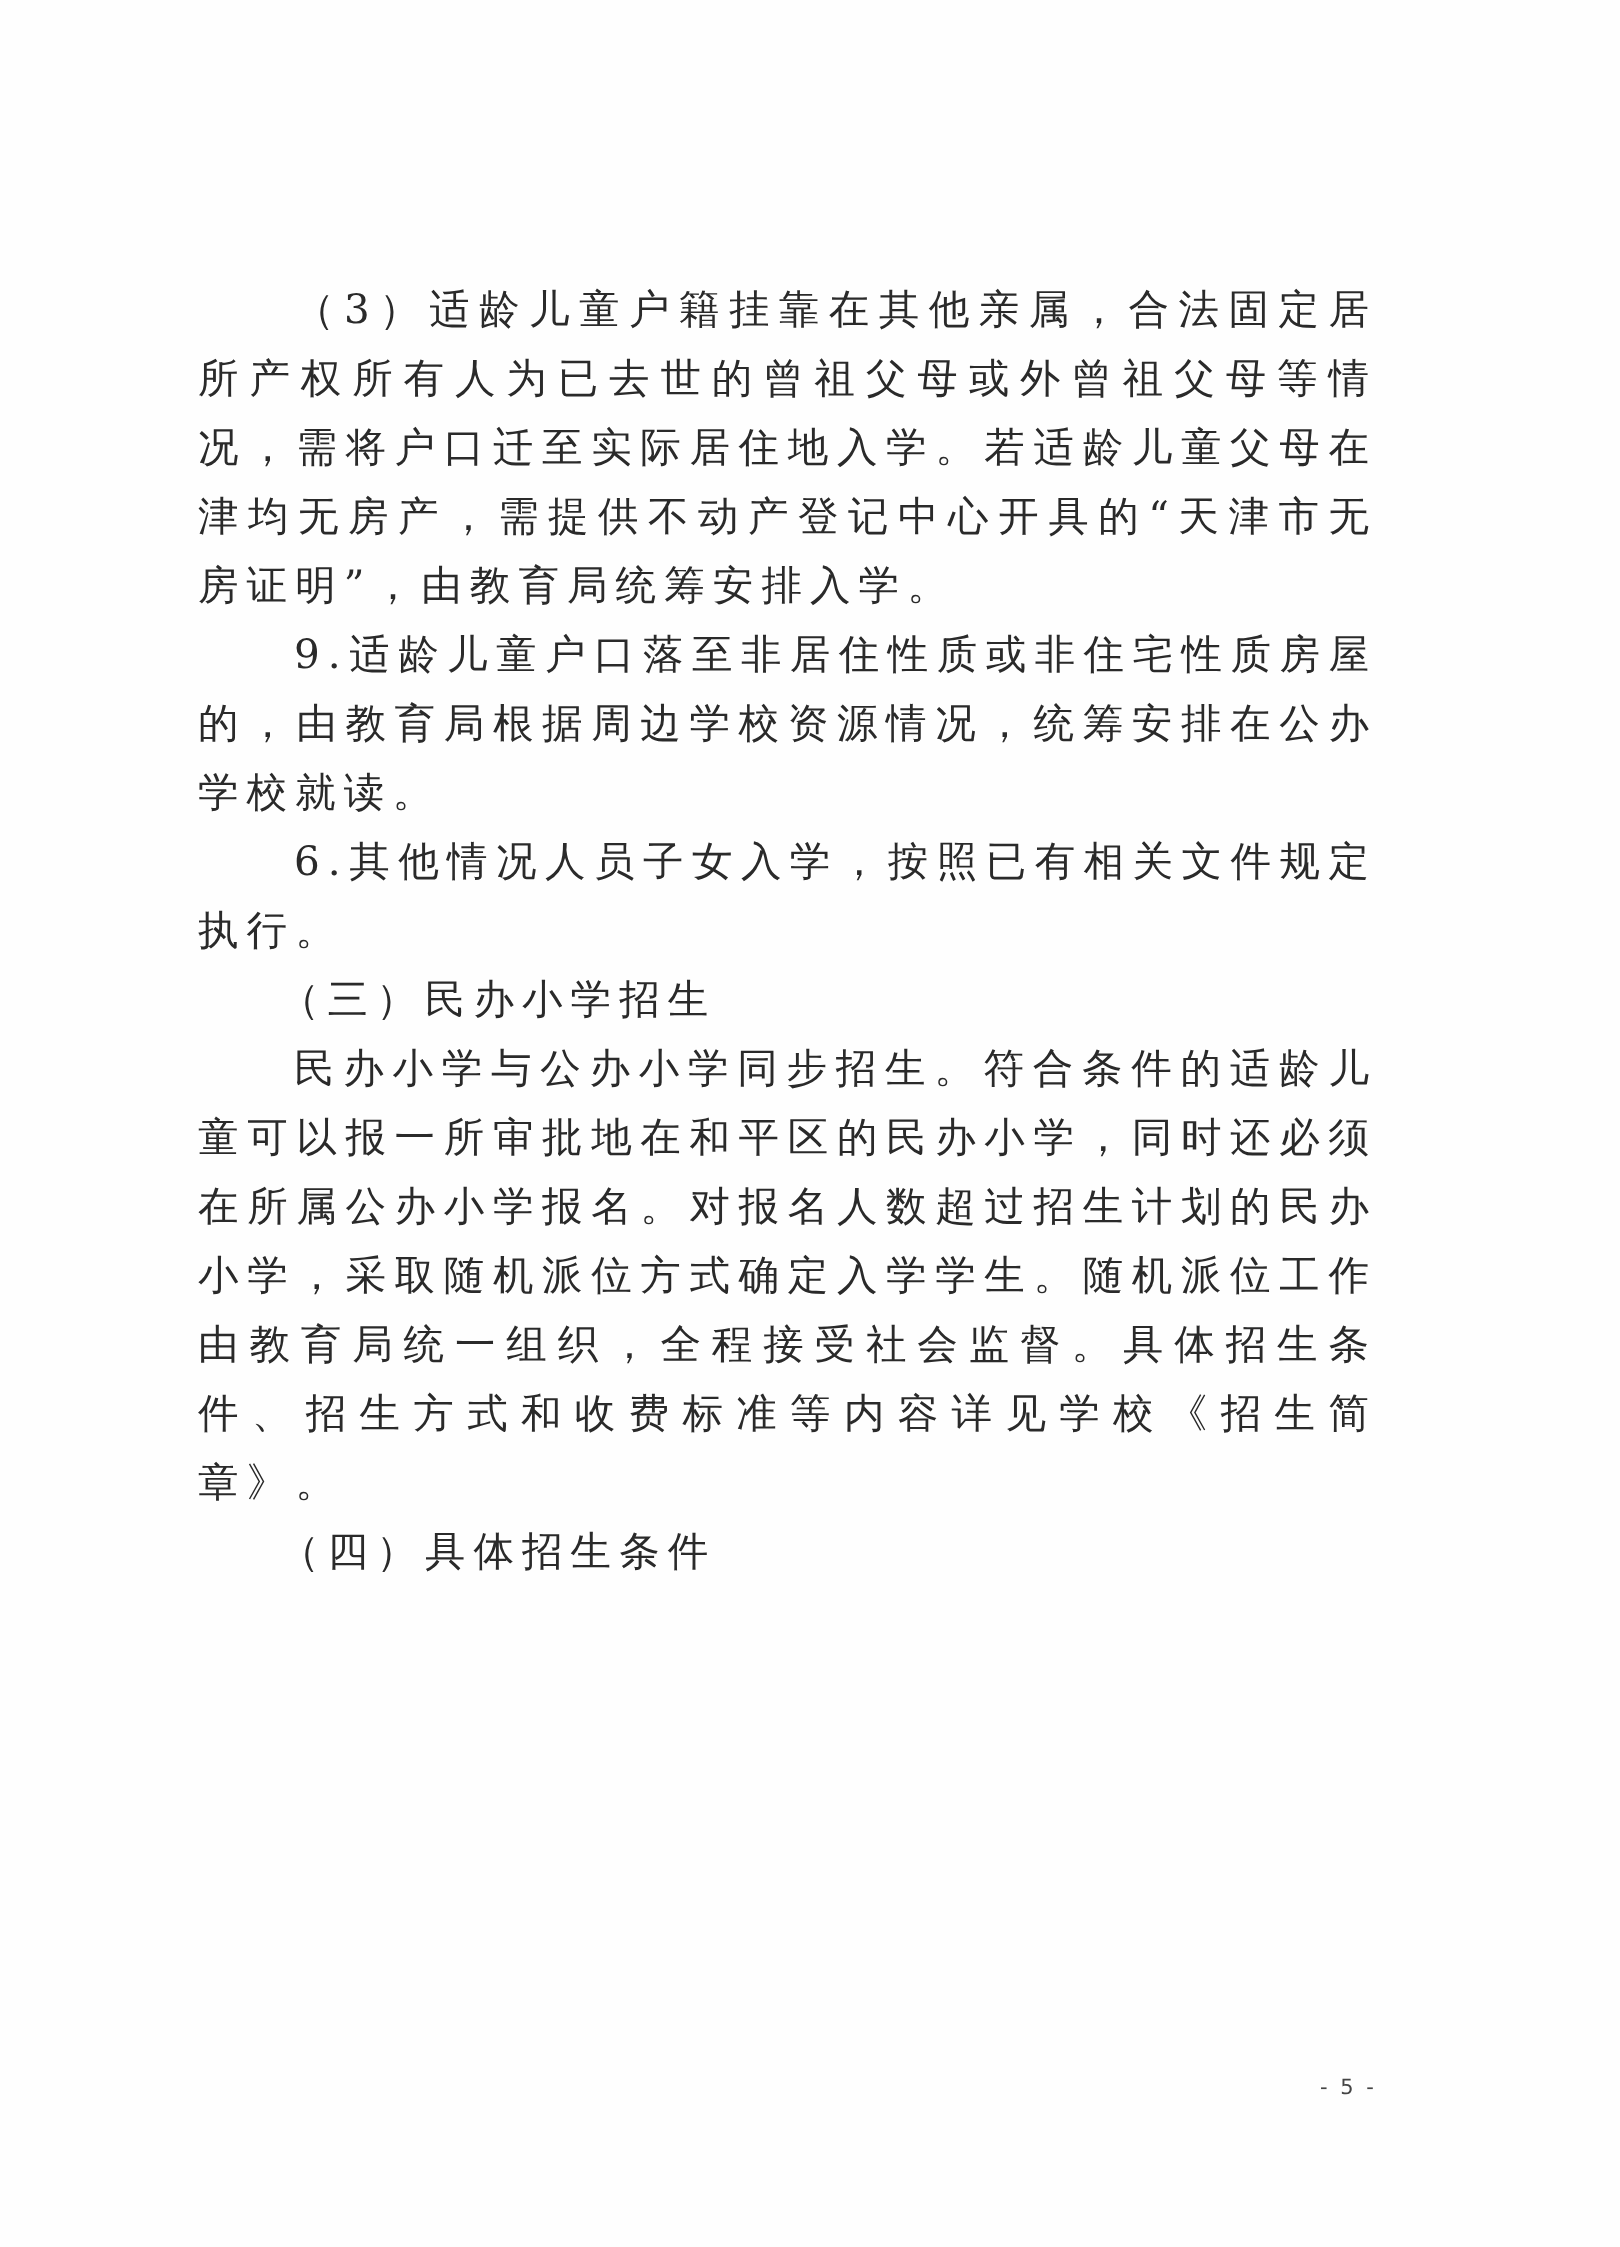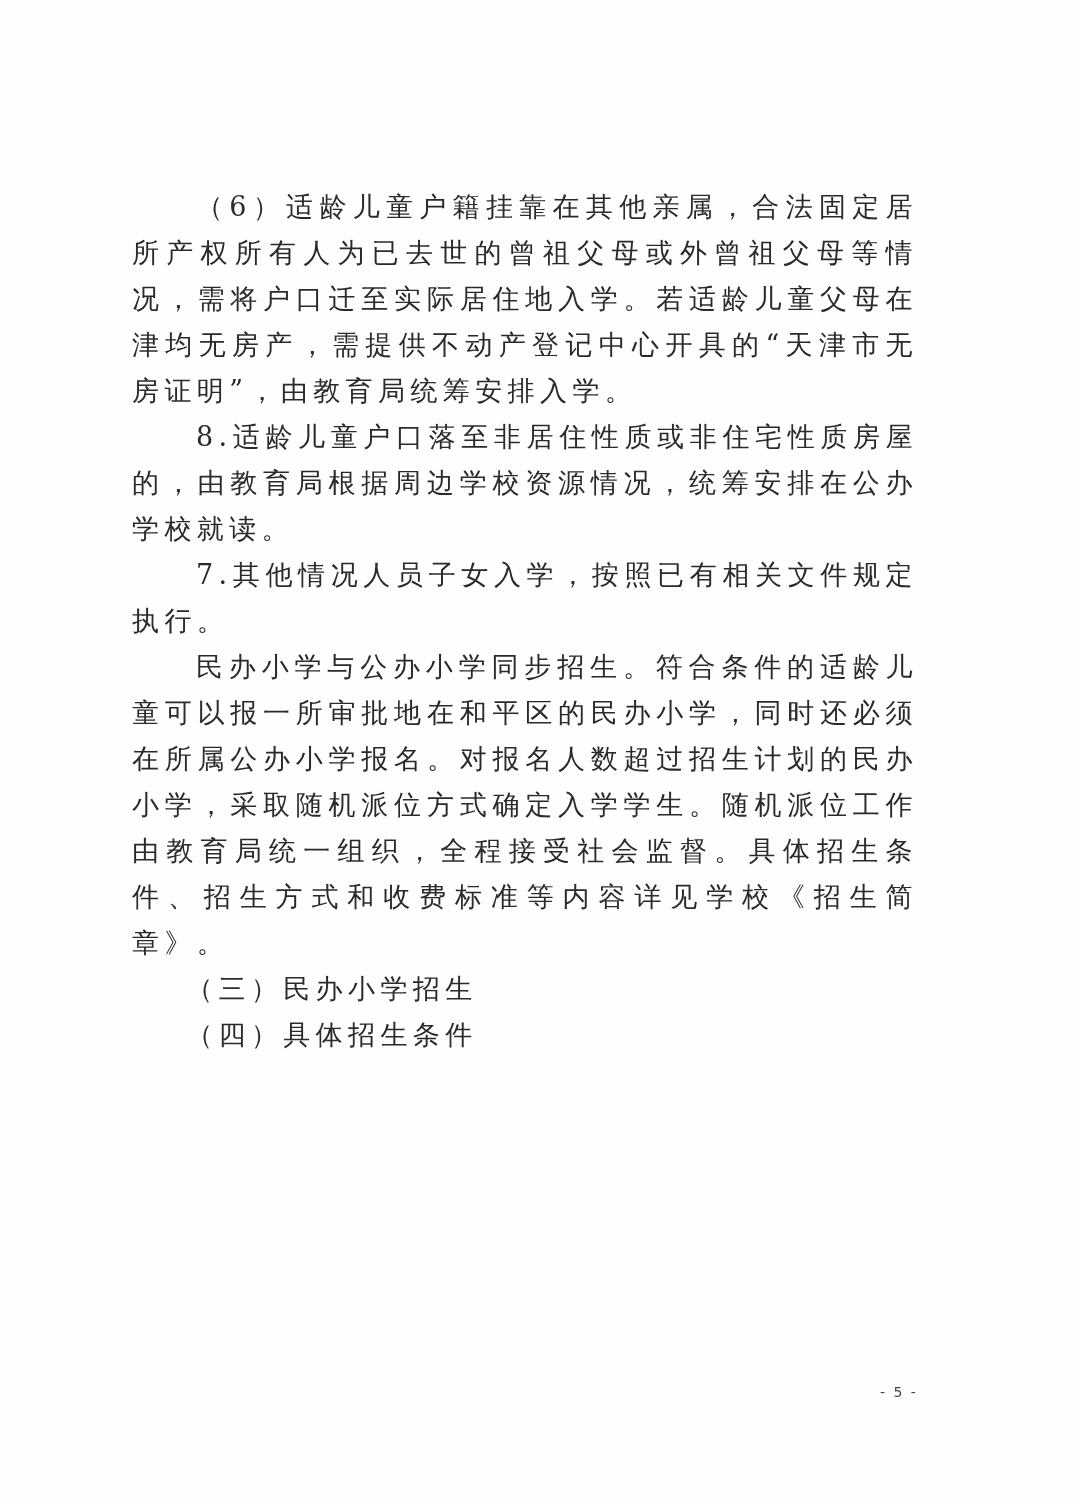--- a/index.html
+++ b/index.html
@@ -54,21 +54,21 @@
       font-size: 14px;
       color: #444444;
       letter-spacing: 2px;
     }
   </style>
 </head>
 <body>
 
 <div class="page">
   <div class="body-text">
-    <p class="para indent">（6）适龄儿童户籍挂靠在其他亲属，合法固定居所产权所有人为已去世的曾祖父母或外曾祖父母等情况，需将户口迁至实际居住地入学。若适龄儿童父母在津均无房产，需提供不动产登记中心开具的“天津市无房证明”，由教育局统筹安排入学。</p>
-    <p class="para indent">8.适龄儿童户口落至非居住性质或非住宅性质房屋的，由教育局根据周边学校资源情况，统筹安排在公办学校就读。</p>
-    <p class="para indent">7.其他情况人员子女入学，按照已有相关文件规定执行。</p>
+    <p class="para indent">（3）适龄儿童户籍挂靠在其他亲属，合法固定居所产权所有人为已去世的曾祖父母或外曾祖父母等情况，需将户口迁至实际居住地入学。若适龄儿童父母在津均无房产，需提供不动产登记中心开具的“天津市无房证明”，由教育局统筹安排入学。</p>
+    <p class="para indent">9.适龄儿童户口落至非居住性质或非住宅性质房屋的，由教育局根据周边学校资源情况，统筹安排在公办学校就读。</p>
+    <p class="para indent">6.其他情况人员子女入学，按照已有相关文件规定执行。</p>
+    <p class="para heading">（三）民办小学招生</p>
     <p class="para indent">民办小学与公办小学同步招生。符合条件的适龄儿童可以报一所审批地在和平区的民办小学，同时还必须在所属公办小学报名。对报名人数超过招生计划的民办小学，采取随机派位方式确定入学学生。随机派位工作由教育局统一组织，全程接受社会监督。具体招生条件、招生方式和收费标准等内容详见学校《招生简章》。</p>
-    <p class="para heading">（三）民办小学招生</p>
     <p class="para heading">（四）具体招生条件</p>
   </div>
   <div class="page-number">- 5 -</div>
 </div>
 
 </body></html>

